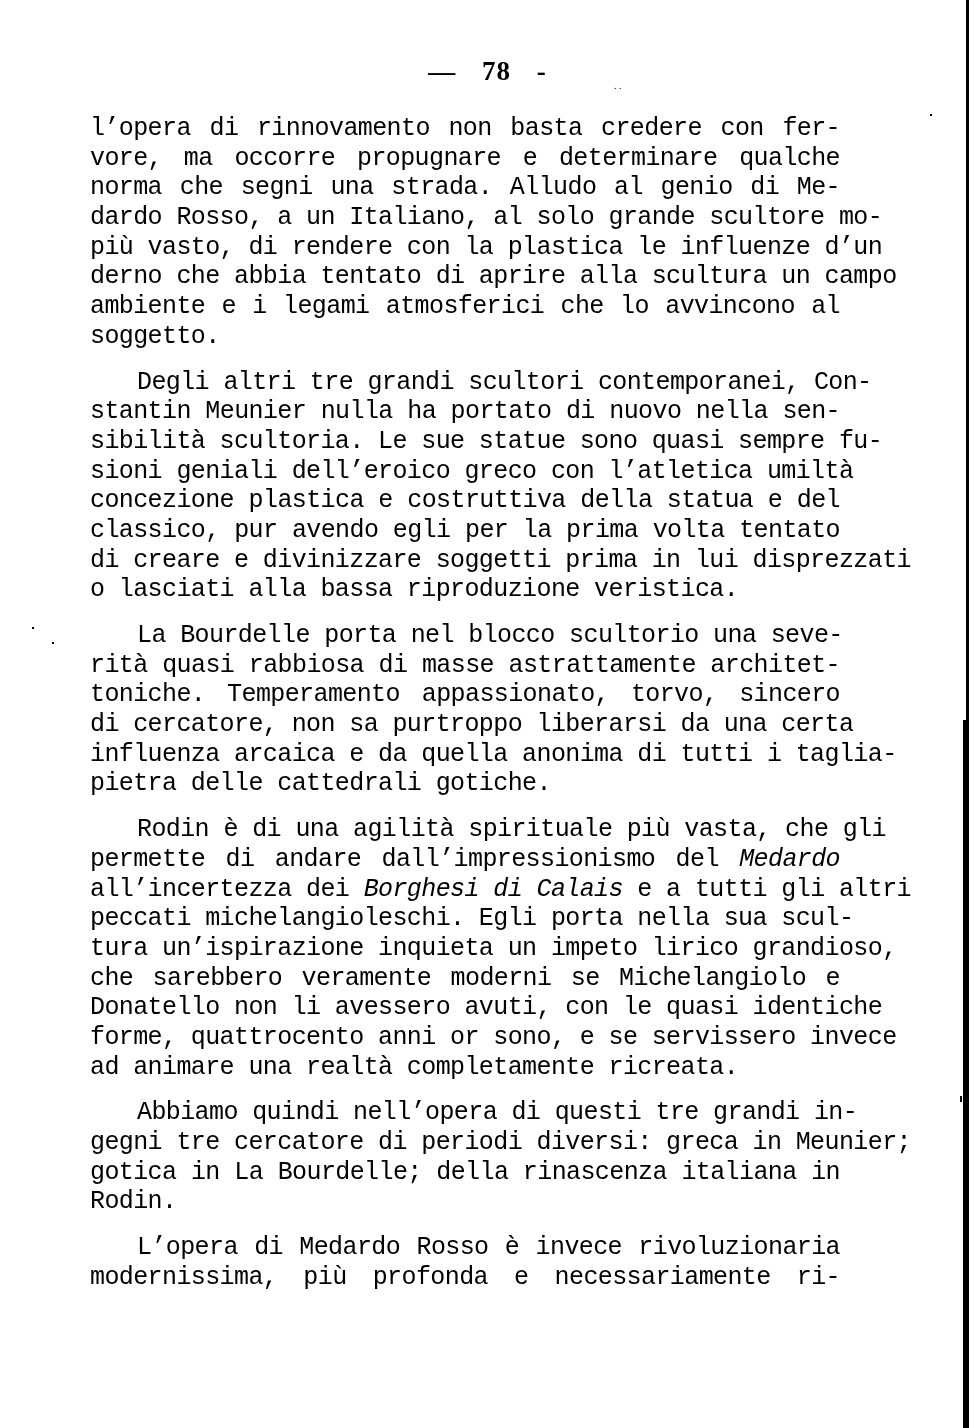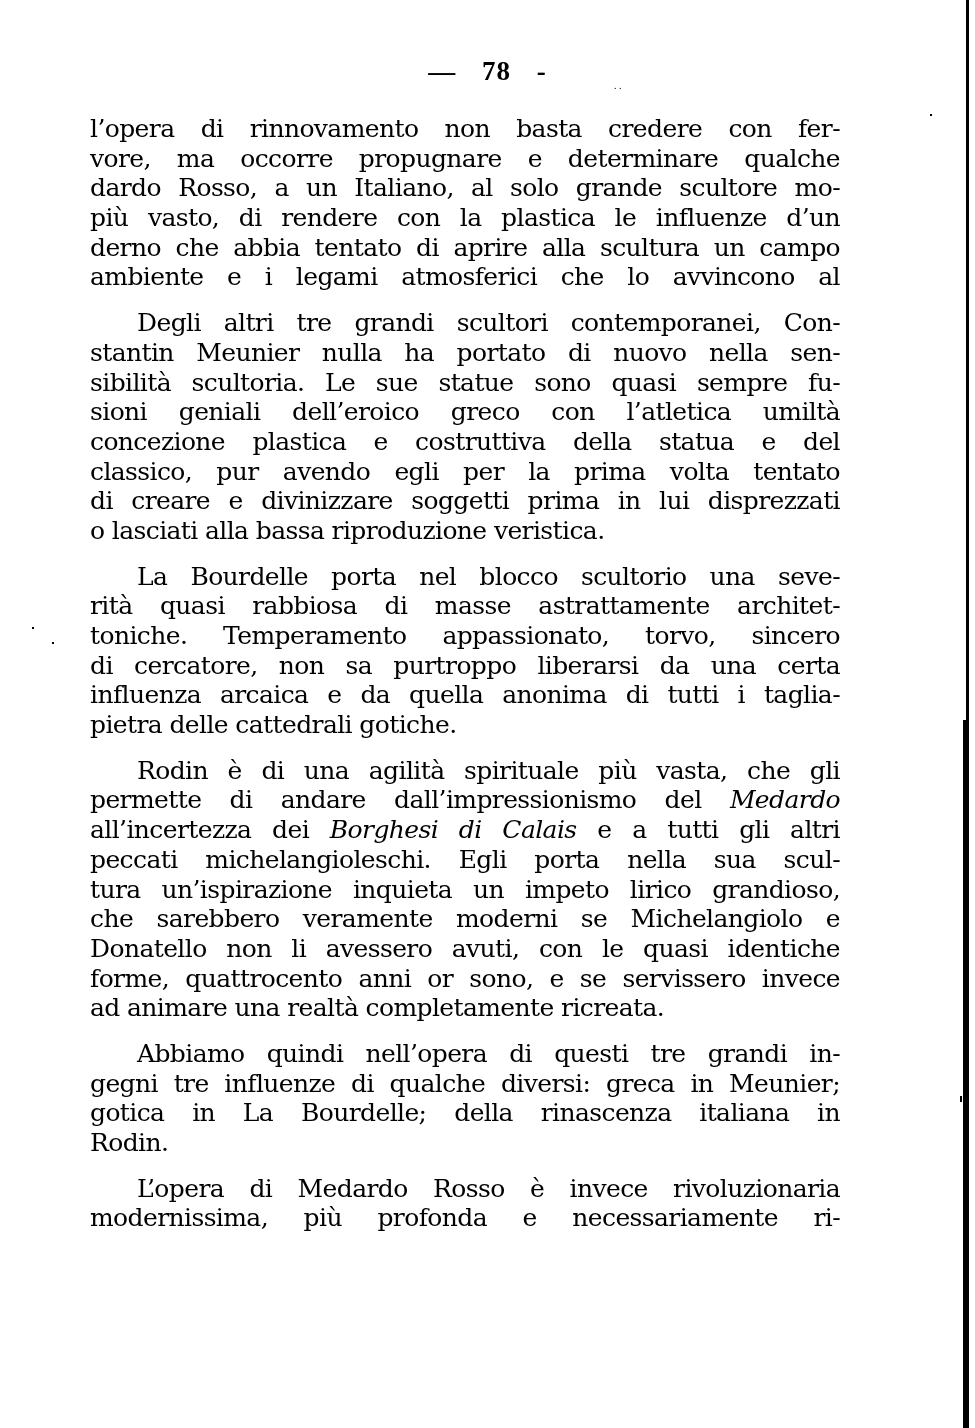--- a/index.html
+++ b/index.html
@@ -10,21 +10,21 @@
     font-family: "Liberation Serif", serif; font-weight: bold; font-size: 27px; color: #000;
     letter-spacing: 1px;
   }
   .header .num { margin: 0 18px; }
   .header-specks { position: absolute; left: 614px; top: 80px; font-size: 10px; color:#000; font-family: "Liberation Serif", serif; }
   .body-text {
     position: absolute; left: 90px; top: 114px; width: 750px;
     font-family: "DejaVu Serif", serif; font-size: 25px; line-height: 29.7px; color: #000;
     letter-spacing: -0.6px;
   }
-  .line { display: block; white-space: nowrap; text-align: justify; text-align-last: justify; height: 29.7px; }
+  .line { display: block; white-space: nowrap; text-align: justify; text-align-last: justify; height: 29.7px; font-family: Liberation Mono, monospace; }
   .line.last { text-align-last: left; }
   .line.indent { padding-left: 47px; margin-top: 16px; }
   .it { font-style: italic; }
   .right-border {
     position: absolute; left: 966px; top: 0; width: 3px; height: 1428px; background: #000;
   }
   .right-border2 {
     position: absolute; left: 963px; top: 720px; width: 3px; height: 708px; background: #000;
   }
   .speck { position: absolute; width: 2px; height: 2px; background: #000; }
@@ -39,24 +39,26 @@
     <span class="num">78</span>
     <span>-</span>
   </div>
   <div class="header-specks">. .</div>
 
   <div class="body-text">
 
     <div>
       <span class="line">l’opera di rinnovamento non basta credere con fer-</span>
       <span class="line">vore, ma occorre propugnare e determinare qualche</span>
+      <span class="line">norma che segni una strada. Alludo al genio di Me-</span>
       <span class="line">dardo Rosso, a un Italiano, al solo grande scultore mo-</span>
       <span class="line">più vasto, di rendere con la plastica le influenze d’un</span>
       <span class="line">derno che abbia tentato di aprire alla scultura un campo</span>
       <span class="line">ambiente e i legami atmosferici che lo avvincono al</span>
+      <span class="line last">soggetto.</span>
     </div>
 
     <div>
       <span class="line indent">Degli altri tre grandi scultori contemporanei, Con-</span>
       <span class="line">stantin Meunier nulla ha portato di nuovo nella sen-</span>
       <span class="line">sibilità scultoria. Le sue statue sono quasi sempre fu-</span>
       <span class="line">sioni geniali dell’eroico greco con l’atletica umiltà</span>
       <span class="line">concezione plastica e costruttiva della statua e del</span>
       <span class="line">classico, pur avendo egli per la prima volta tentato</span>
       <span class="line">di creare e divinizzare soggetti prima in lui disprezzati</span>
@@ -79,21 +81,21 @@
       <span class="line">peccati michelangioleschi. Egli porta nella sua scul-</span>
       <span class="line">tura un’ispirazione inquieta un impeto lirico grandioso,</span>
       <span class="line">che sarebbero veramente moderni se Michelangiolo e</span>
       <span class="line">Donatello non li avessero avuti, con le quasi identiche</span>
       <span class="line">forme, quattrocento anni or sono, e se servissero invece</span>
       <span class="line last">ad animare una realtà completamente ricreata.</span>
     </div>
 
     <div>
       <span class="line indent">Abbiamo quindi nell’opera di questi tre grandi in-</span>
-      <span class="line">gegni tre influenze di qualche diversi: greca in Meunier;</span>
+      <span class="line">gegni tre cercatore di periodi diversi: greca in Meunier;</span>
       <span class="line">gotica in La Bourdelle; della rinascenza italiana in</span>
       <span class="line last">Rodin.</span>
     </div>
 
     <div>
       <span class="line indent">L’opera di Medardo Rosso è invece rivoluzionaria</span>
       <span class="line">modernissima, più profonda e necessariamente ri-</span>
     </div>
   </div>
 

